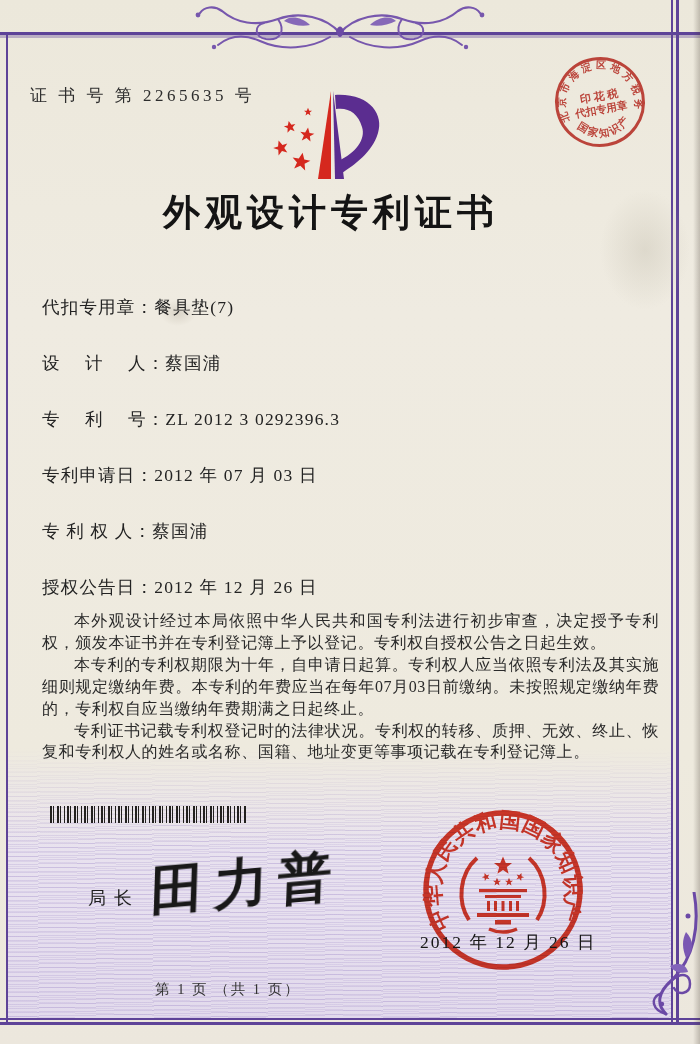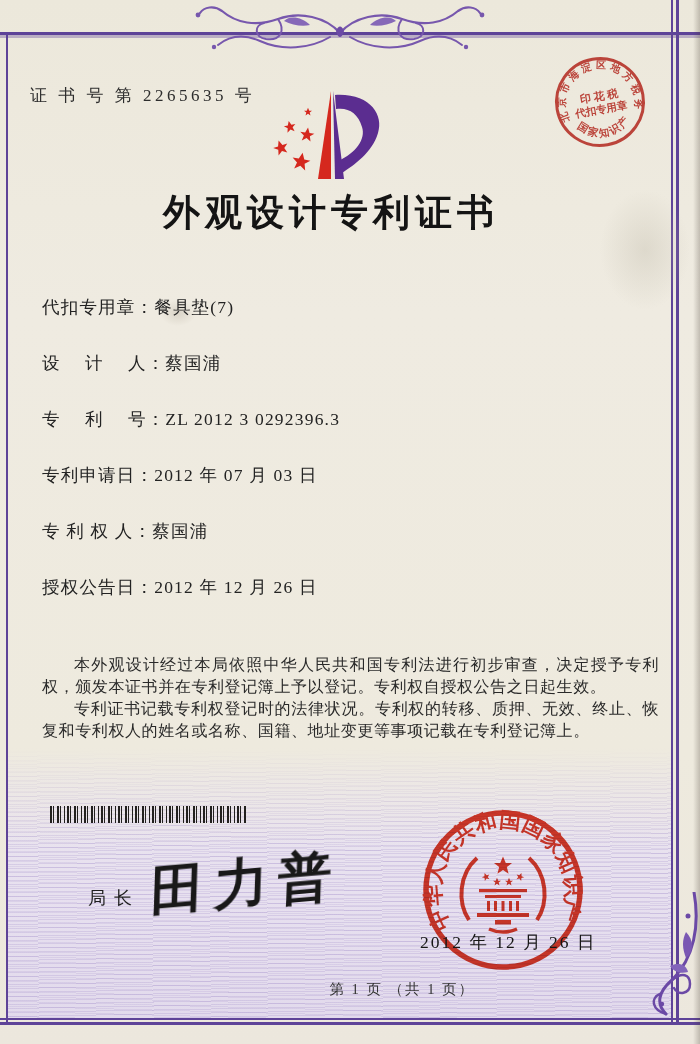--- a/index.html
+++ b/index.html
@@ -26,36 +26,36 @@
   }
   .guilloche::before{content:"";position:absolute;inset:0;
     background:linear-gradient(180deg,#eeeade 0,rgba(238,234,222,.65) 30px,rgba(238,234,222,0) 100px);}
   
   .cert-no{left:30px;top:84px;font-size:17px;letter-spacing:3.5px;color:#2d2d2d;}
   .title{left:0;top:188px;width:662px;text-align:center;font-size:37px;font-weight:600;
     letter-spacing:5px;color:#141414;font-family:Liberation Serif, serif;}
   .field{left:42px;font-size:17.5px;letter-spacing:1.2px;color:#232323;white-space:nowrap;}
   .f0{top:295px}.f1{top:351px}.f2{top:407px}.f3{top:463px}.f4{top:519px}.f5{top:575px}
   .paras{left:42px;top:610px;width:617px;font-size:16px;line-height:21.9px;
-    text-align:justify;color:#2a2a2a;letter-spacing:.6px;z-index:2;margin-top:44px;}
+    text-align:justify;color:#2a2a2a;letter-spacing:.6px;z-index:2;}
   .paras p{margin:0;text-indent:2em;}
   
   .barcode{left:50px;top:806px;width:196px;height:17px;z-index:3;
     background:repeating-linear-gradient(90deg,
       #23211f 0 2px,rgba(0,0,0,0) 2px 3px,
       #23211f 3px 4px,rgba(0,0,0,0) 4px 7px,
       #23211f 7px 9px,rgba(0,0,0,0) 9px 10px,
       #23211f 10px 11px,rgba(0,0,0,0) 11px 14px,
       #23211f 14px 15px,rgba(0,0,0,0) 15px 17px);}
   
   .signer-title{left:88px;top:886px;font-size:18px;letter-spacing:8px;color:#1e1e1e;z-index:4;}
   .signature{left:150px;top:848px;font-size:54px;font-weight:700;color:#191919;z-index:4;
     letter-spacing:10px;transform:rotate(-5deg) skewX(-7deg);filter:blur(.3px);}
   .seal-date{left:420px;top:930px;font-size:17.5px;letter-spacing:2px;color:#161616;z-index:6;}
-  .footer{left:155px;top:980px;width:320px;text-align:right;font-size:14.5px;
+  .footer{left:155px;top:980px;width:320px;text-align:left;font-size:14.5px;
     letter-spacing:2px;color:#333;z-index:3;}
   
   .seal{mix-blend-mode:multiply;}
   .office-seal{left:417px;top:804px;z-index:5;opacity:.93;}
   .tax-seal{left:552px;top:54px;transform:rotate(-10deg);opacity:.88;}
   .logo{left:258px;top:85px;}
   .topflourish{left:185px;top:4px;}
   .corner{left:642px;top:892px;z-index:3;}
   .edge-shadow{right:0;top:0;width:7px;height:1044px;
     background:linear-gradient(90deg,rgba(0,0,0,0),rgba(60,50,40,.25));}
@@ -157,20 +157,21 @@
   </div>
   <div class="abs field f4">
     <span>专 利 权 人：</span><span>蔡国浦</span>
   </div>
   <div class="abs field f5">
     <span>授权公告日：</span><span>2012 年 12 月 26 日</span>
   </div>
 
   <div class="abs paras">
     <p>本外观设计经过本局依照中华人民共和国专利法进行初步审查，决定授予专利权，颁发本证书并在专利登记簿上予以登记。专利权自授权公告之日起生效。</p>
+    <p>本专利的专利权期限为十年，自申请日起算。专利权人应当依照专利法及其实施细则规定缴纳年费。本专利的年费应当在每年07月03日前缴纳。未按照规定缴纳年费的，专利权自应当缴纳年费期满之日起终止。</p>
     <p>专利证书记载专利权登记时的法律状况。专利权的转移、质押、无效、终止、恢复和专利权人的姓名或名称、国籍、地址变更等事项记载在专利登记簿上。</p>
   </div>
 
   <div class="abs barcode"></div>
 
   <div class="abs signer-title">局长</div>
   <div class="abs signature">田力普</div>
 
   <svg class="abs seal office-seal" width="172" height="172" viewBox="-86 -86 172 172">
     <circle r="77" fill="none" stroke="#d92d1a" stroke-width="5.5"></circle>

